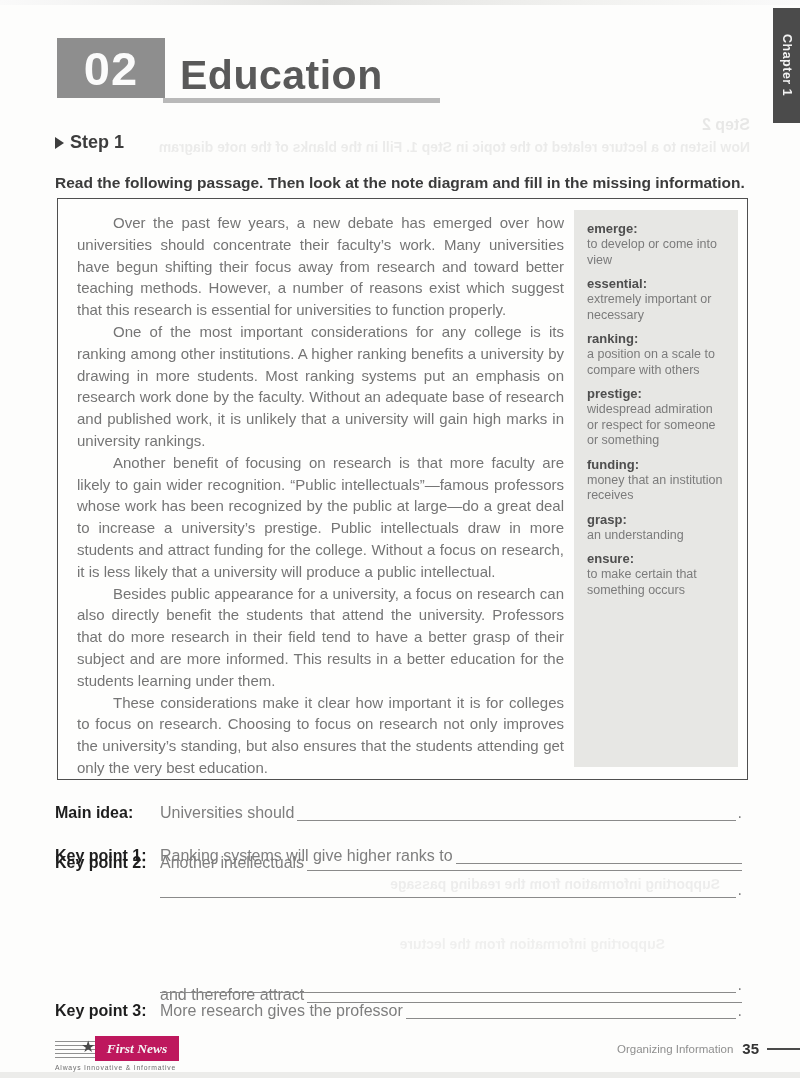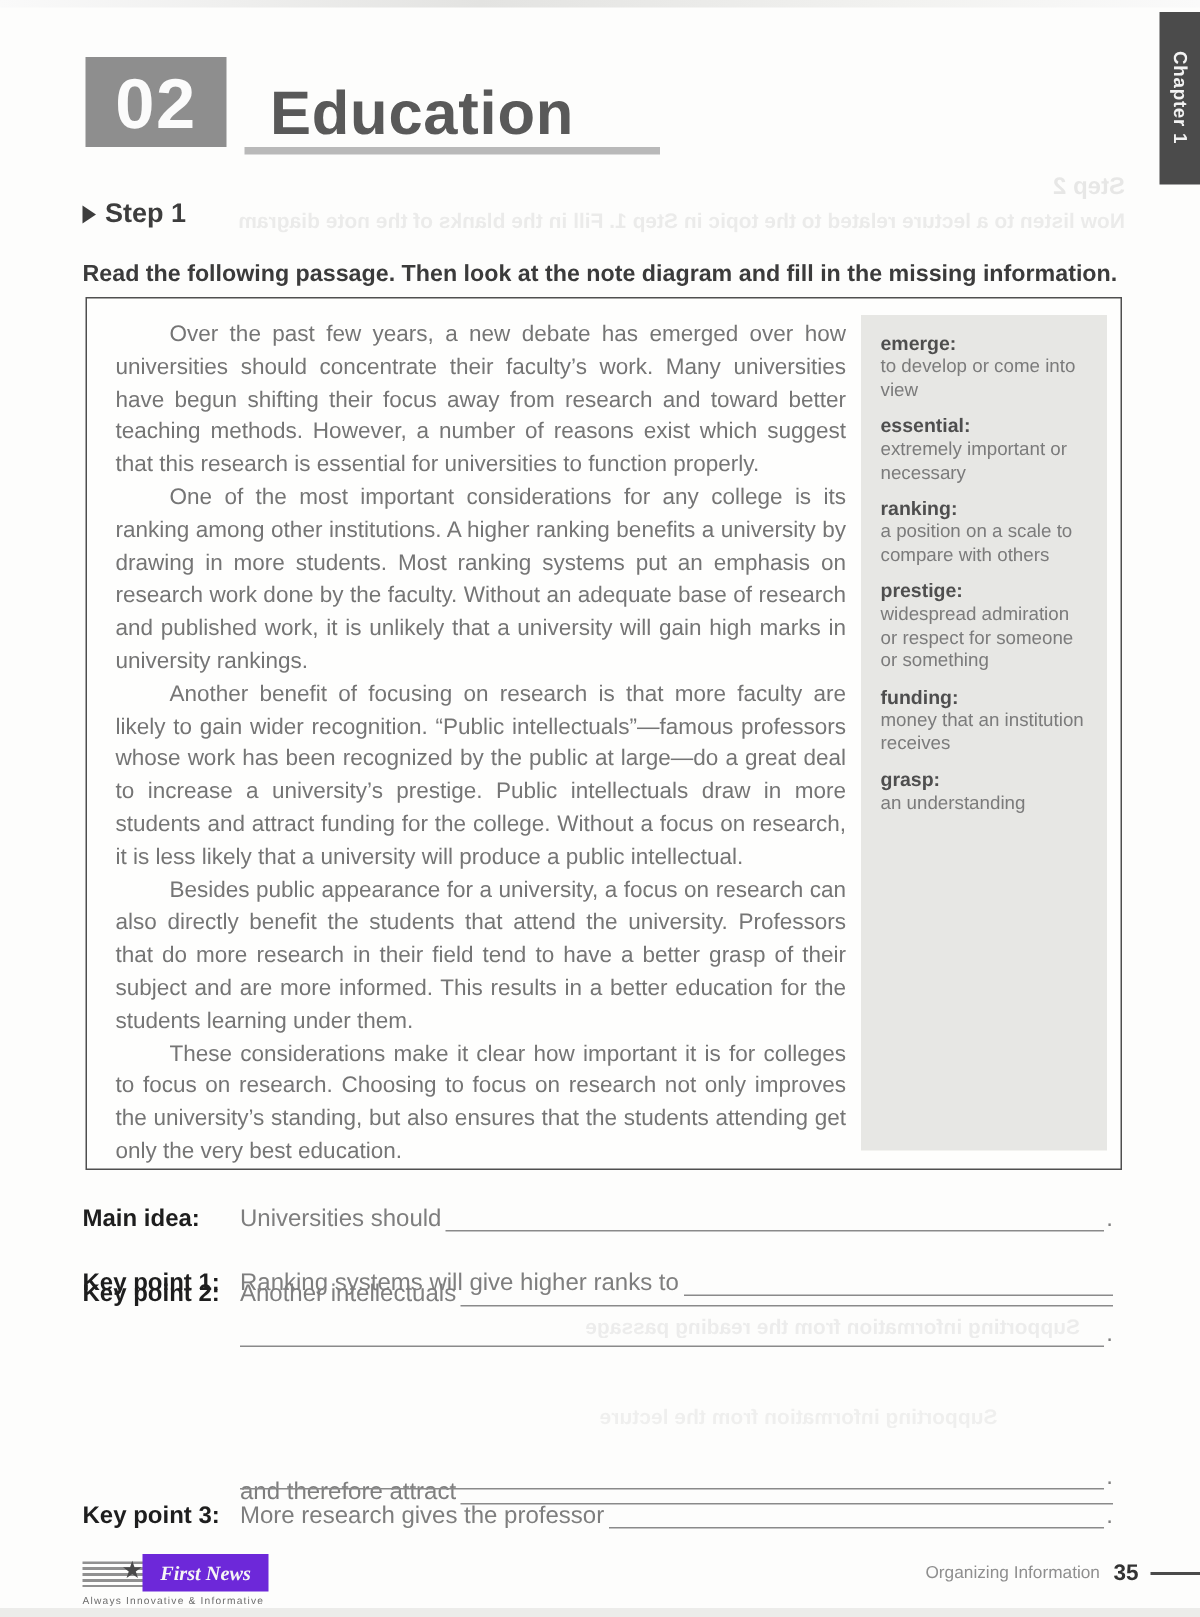--- a/index.html
+++ b/index.html
@@ -12,21 +12,21 @@
   .scan-edge-top { position:absolute; top:0; left:0; width:100%; height:5px;
     background:linear-gradient(to right, #fafafa 0%, #e3e3e1 40%, #f2f2f0 75%, #fafafa 100%); }
   .scan-edge-bottom { position:absolute; bottom:0; left:0; width:100%; height:6px; background:#ececea; }
 
   
   .chapter-tab { position:absolute; left:773px; top:8px; width:27px; height:115px;
     background:#4b4b4b; display:flex; align-items:center; justify-content:center; }
   .chapter-tab span { writing-mode:vertical-rl; color:#f2f2f2; font-size:12.5px;
     font-weight:bold; letter-spacing:0.5px; white-space:nowrap; }
 
-  .num-box { position:absolute; left:57px; top:38px; width:94px; height:60px;
+  .num-box { position:absolute; left:57px; top:38px; width:108px; height:60px;
     background:#8e8e8e; display:flex; align-items:center; justify-content:center; }
   .num-box span { color:#fbfbfb; font-size:47px; font-weight:bold; letter-spacing:1px; }
   .header-bar { position:absolute; left:163px; top:98px; width:277px; height:5px; background:#b9b9b9; }
   .page-title { position:absolute; left:180px; top:52px; font-size:41px; font-weight:bold;
     color:#595959; letter-spacing:0.5px; }
 
   
   .step-row { position:absolute; left:55px; top:132px; display:flex; align-items:center; }
   .step-tri { width:0; height:0; border-left:9px solid #3d3d3d;
     border-top:6px solid transparent; border-bottom:6px solid transparent; margin-right:6px; }
@@ -61,21 +61,21 @@
   .g1 { left:640px; top:116px; width:110px; font-size:16px; opacity:0.15; }
   .g2 { left:70px;  top:139px; width:680px; font-size:14px; opacity:0.12; }
   .g3 { left:165px; top:876px; width:555px; font-size:14px; opacity:0.11; }
   .g4 { left:165px; top:936px; width:500px; font-size:14px; opacity:0.09; }
 
   
   .logo { position:absolute; left:55px; top:1036px; width:124px; height:36px; }
   .logo-stripes { position:absolute; left:0; top:5px; width:58px; height:17px;
     background:repeating-linear-gradient(to bottom, #909090 0 1.5px, transparent 1.5px 4px); }
   .logo-star { position:absolute; left:26px; top:1px; font-size:16px; color:#4a4a4a; }
-  .logo-box { position:absolute; left:40px; top:0; width:84px; height:25px; background:#6d28d9;
+  .logo-box { position:absolute; left:40px; top:0; width:84px; height:25px; background:#be185d;
     display:flex; align-items:center; justify-content:center; }
   .logo-box span { color:#f5f5f5; font-family:"Liberation Serif", serif; font-style:italic;
     font-weight:bold; font-size:13.5px; white-space:nowrap; }
   .logo-tagline { position:absolute; left:0; top:28px; width:130px; font-size:6.8px;
     letter-spacing:0.8px; color:#6d6d6d; white-space:nowrap; }
   .pageinfo { position:absolute; right:0; top:1040px; display:flex; align-items:center; }
   .section-name { font-size:11.5px; color:#8f8f8f; }
   .page-number { font-size:15px; font-weight:bold; color:#333333; margin-left:9px; }
   .pageinfo-rule { width:33px; height:2px; background:#4a4a4a; margin-left:8px; }
 </style>
@@ -132,20 +132,24 @@
         <div class="vocab-def">widespread admiration or respect for someone or something</div>
       </div>
       <div class="vocab-item">
         <div class="vocab-term">funding:</div>
         <div class="vocab-def">money that an institution receives</div>
       </div>
       <div class="vocab-item">
         <div class="vocab-term">grasp:</div>
         <div class="vocab-def">an understanding</div>
       </div>
+      <div class="vocab-item">
+        <div class="vocab-term">ensure:</div>
+        <div class="vocab-def">to make certain that something occurs</div>
+      </div>
     </aside>
   </div>
 
   <div class="note-row" style="top:802px">
     <span class="note-label">Main idea:</span>
     <span class="note-prompt">Universities should</span>
     <span class="blank"></span>
     <span class="note-suffix">.</span>
   </div>
 

